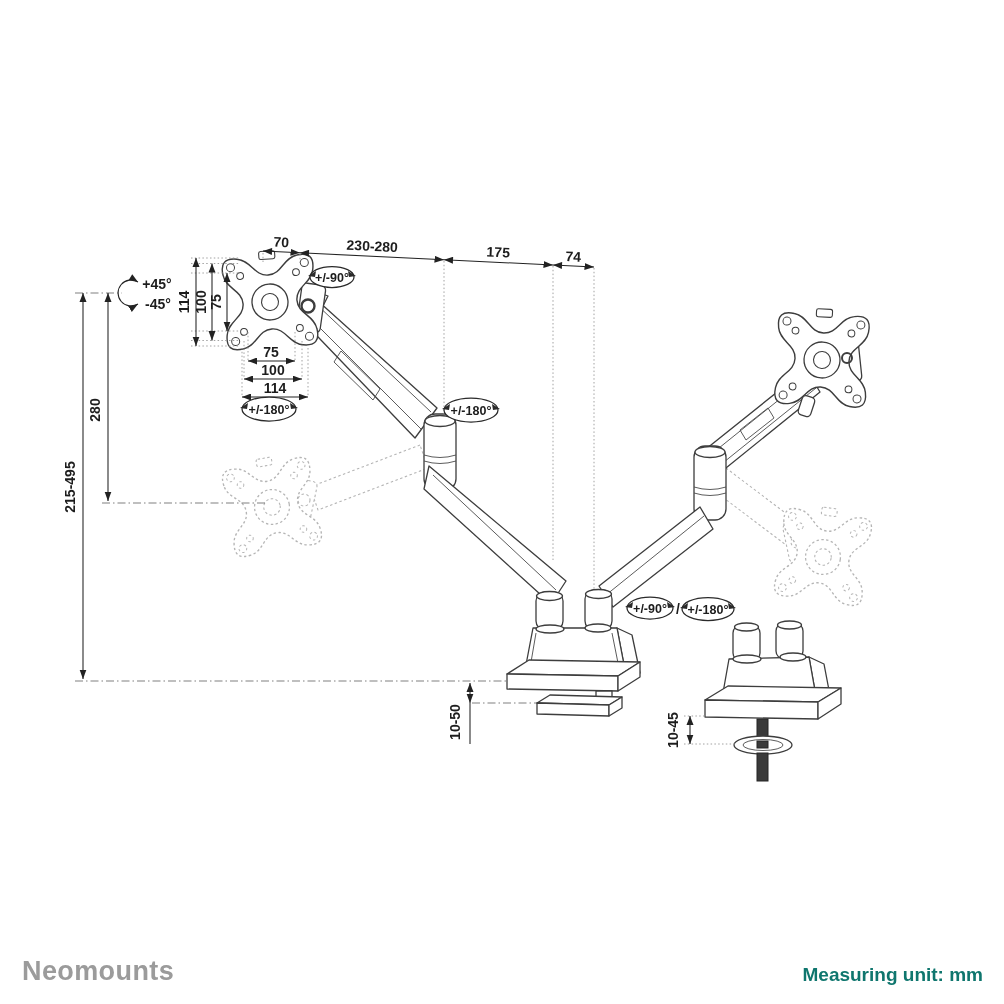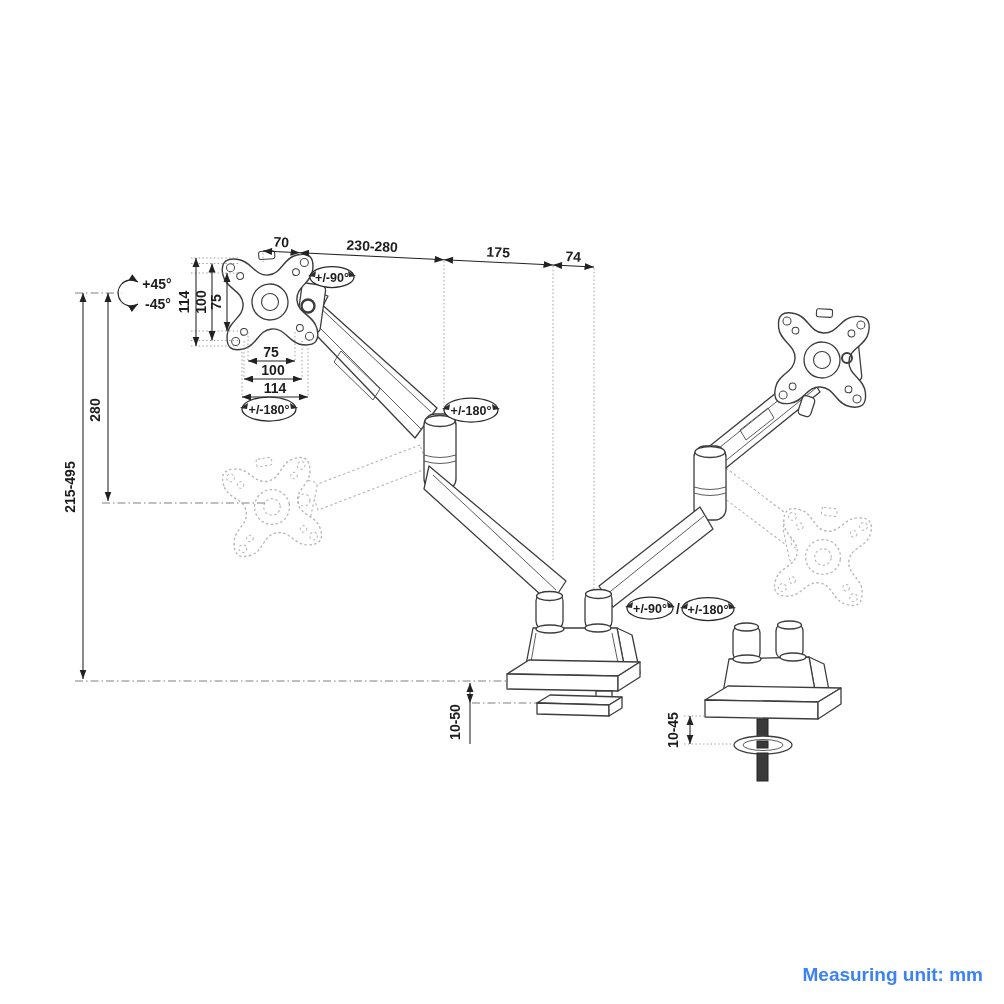--- a/index.html
+++ b/index.html
@@ -14,21 +14,21 @@
   .ghostu{stroke:#b5b5b5;stroke-dasharray:2.5 2.5;}
   .dim{stroke:#222;stroke-width:1.05;fill:none;}
   .ext{stroke:#979797;stroke-width:0.9;stroke-dasharray:1.5 2.3;fill:none;}
   .ref{stroke:#787878;stroke-width:0.95;stroke-dasharray:8 3 1.5 3;fill:none;}
   .dimtxt{font-size:14px;font-weight:bold;fill:#1d1d1d;}
   .badge ellipse{fill:#fff;stroke:#2a2a2a;stroke-width:1.25;}
   .badge path{fill:#2a2a2a;stroke:none;}
   .badgetxt{font-size:12.5px;font-weight:bold;fill:#1d1d1d;}
   #brand{position:absolute;left:22px;top:956px;font-size:27px;font-weight:bold;
          color:#9b9b9b;letter-spacing:0.4px;}
-  #munit{position:absolute;right:21px;top:964px;font-size:19px;font-weight:600;color:#3b82f6;}
+  #munit{position:absolute;right:21px;top:964px;font-size:19px;font-weight:600;color:#0f766e;}
 </style>
 </head>
 <body>
 
 <div id="stage">
 <svg width="1004" height="1004" viewBox="0 0 1004 1004" xmlns="http://www.w3.org/2000/svg">
   <defs>
     <marker id="aE" markerUnits="userSpaceOnUse" markerWidth="11" markerHeight="9" refX="9.5" refY="3.5" orient="auto">
           <path d="M0,0L9.5,3.5L0,7Z" fill="#222"></path>
         </marker>
@@ -212,14 +212,15 @@
     <ellipse cx="650" cy="608" rx="23" ry="11"></ellipse>
     <path d="M625,607 l8,-5 l-1,6 Z M675,607 l-8,-5 l1,6 Z"></path>
     <text class="badgetxt" x="650" y="612.5" text-anchor="middle">+/-90°</text>
     <text class="dimtxt" x="678" y="614" text-anchor="middle">/</text>
     <ellipse cx="708" cy="609" rx="26" ry="11.5"></ellipse>
     <path d="M680,608 l8,-5 l-1,6 Z M736,608 l-8,-5 l1,6 Z"></path>
     <text class="badgetxt" x="708" y="613.5" text-anchor="middle">+/-180°</text>
   </g>
 </svg>
 
+<div id="brand">Neomounts</div>
 <div id="munit">Measuring unit: mm</div>
 </div>
 
 </body></html>

